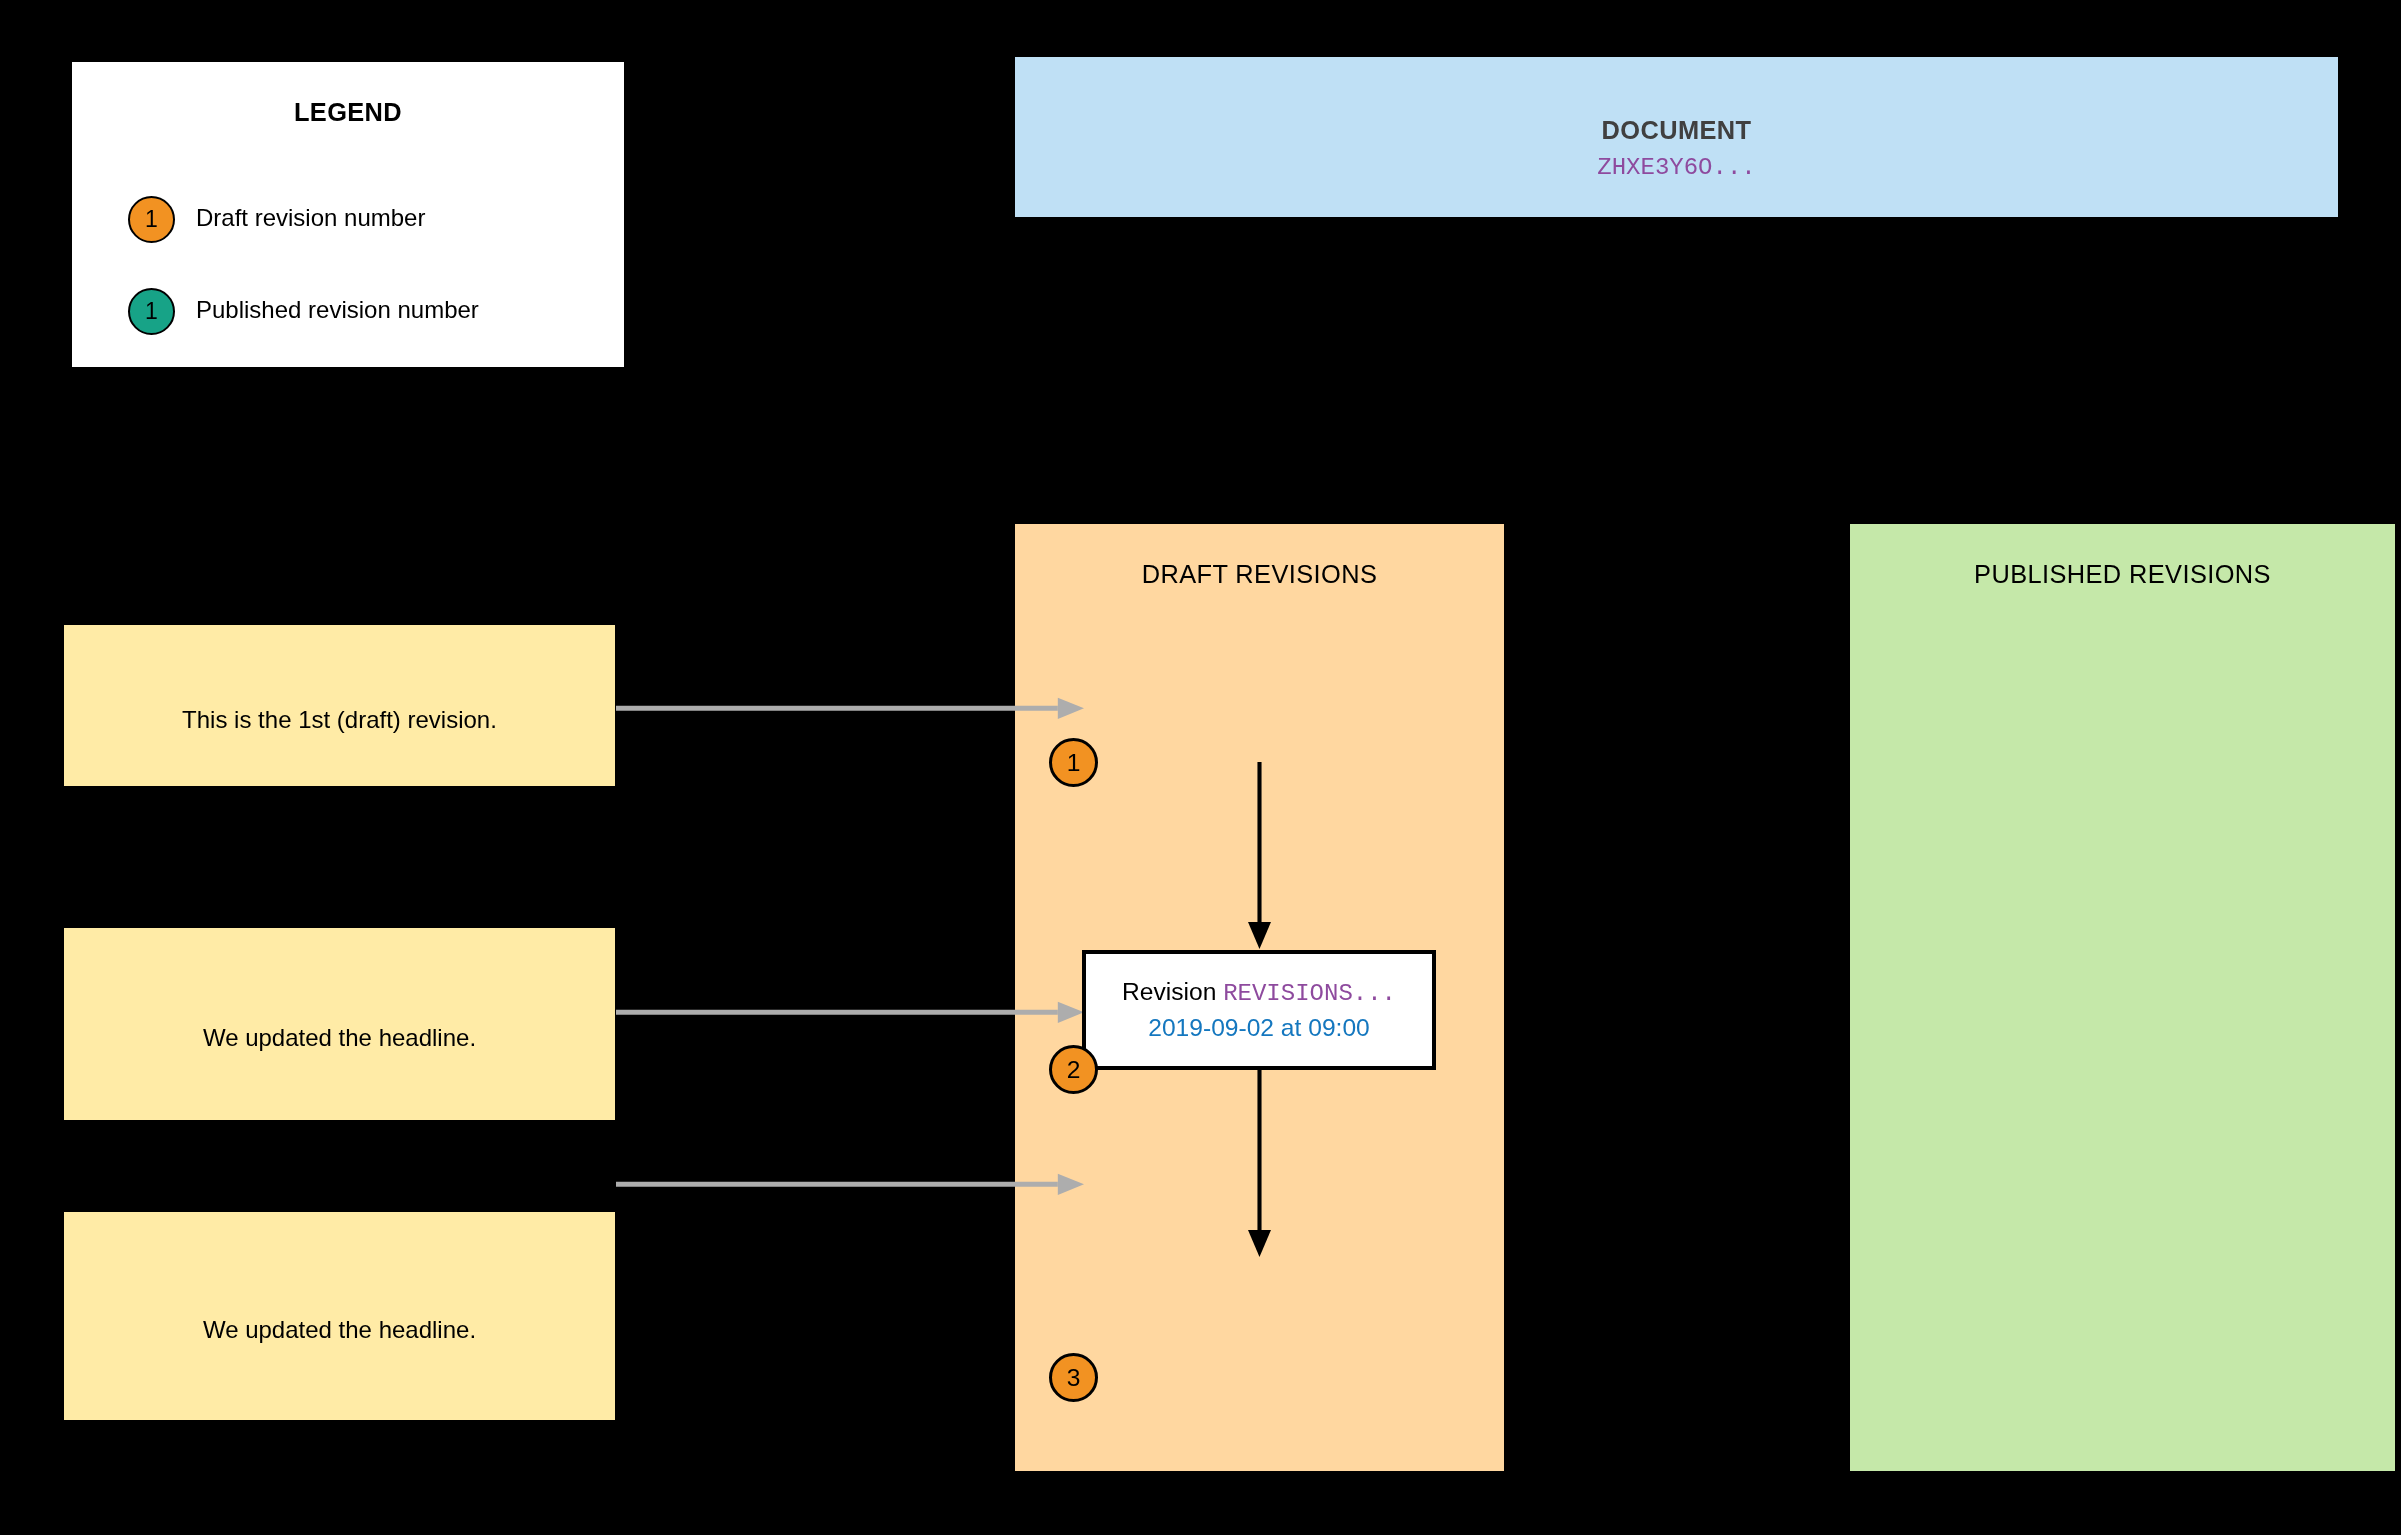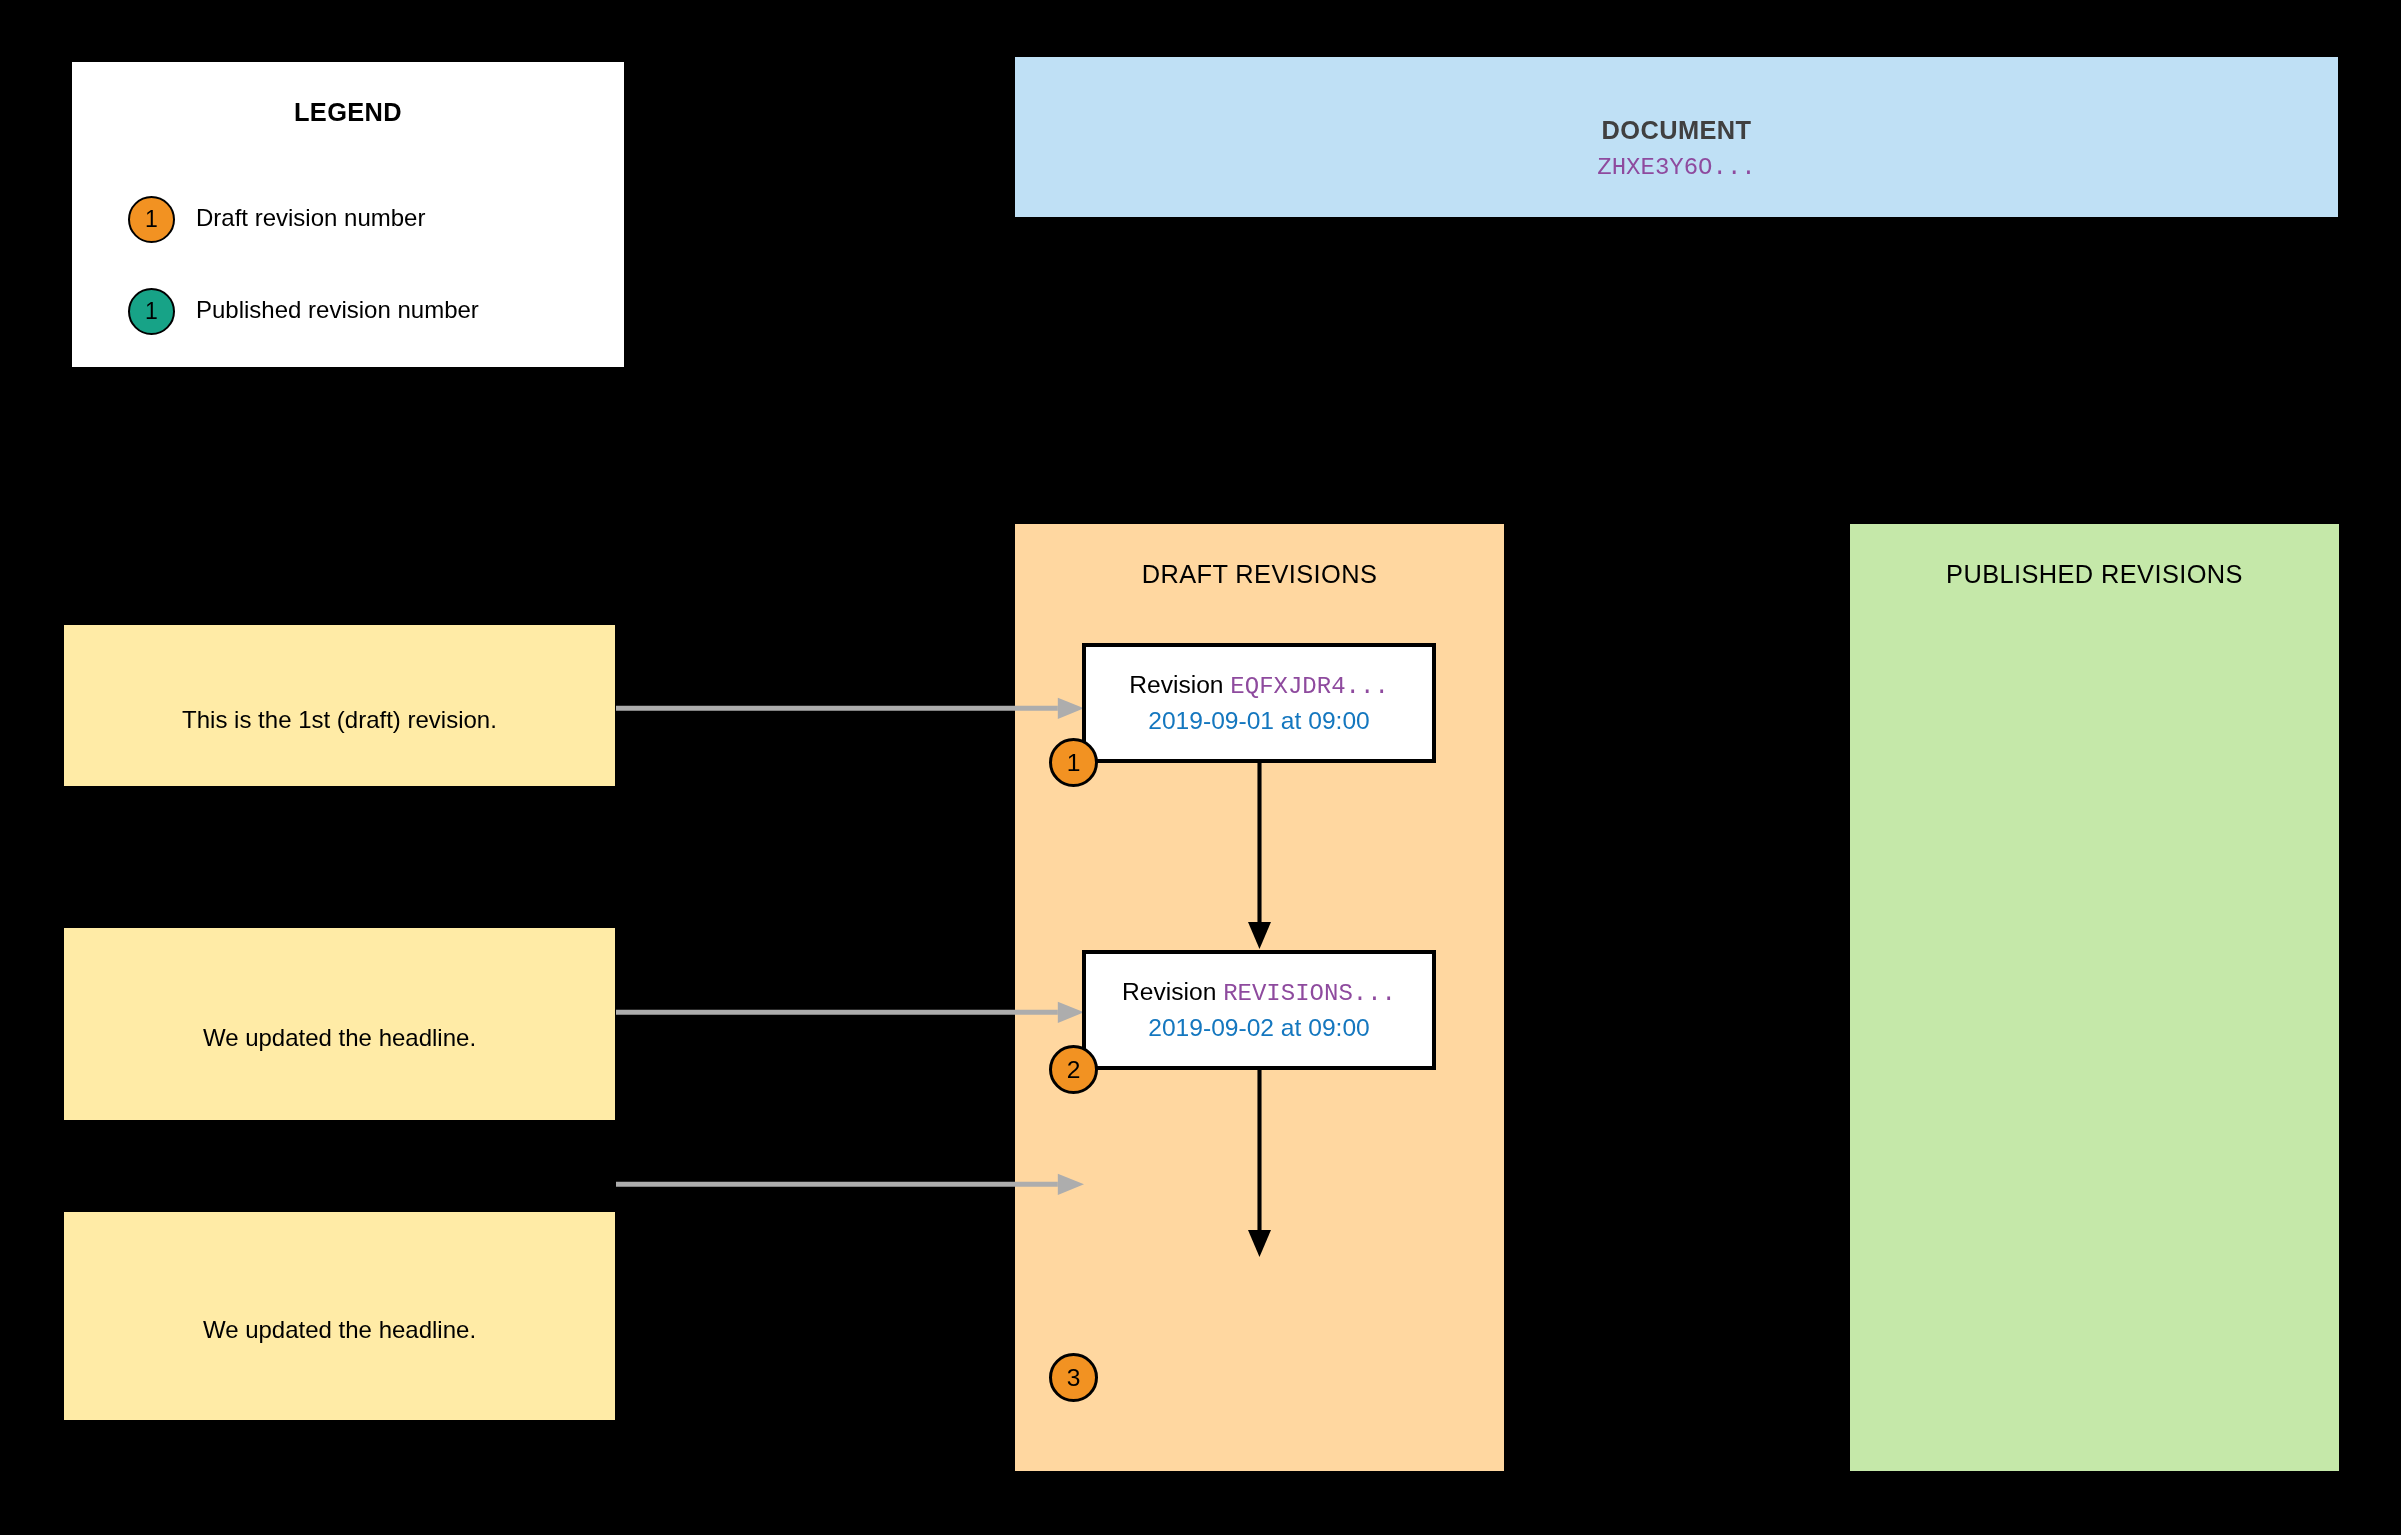--- a/index.html
+++ b/index.html
@@ -112,21 +112,21 @@
     height: 947px;
     box-sizing: border-box;
   }
   .panel-draft {
     left: 1015px;
     width: 489px;
     background: #ffd7a0;
   }
   .panel-published {
     left: 1850px;
-    width: 489px;
+    width: 545px;
     background: #c5e8a9;
   }
   .panel-title {
     position: absolute;
     top: 36px;
     left: 0;
     width: 100%;
     text-align: center;
     font-size: 25.4px;
     font-weight: normal;
@@ -300,24 +300,20 @@
       <polygon points="11,196 39,196 25,229" fill="#000000"></polygon>
     </svg>
   </div>
   <div class="flow-arrow flow-2">
     <svg viewBox="0 0 50 230" preserveAspectRatio="none">
       <line x1="25" y1="0" x2="25" y2="199" stroke="#000000" stroke-width="5"></line>
       <polygon points="11,197 39,197 25,230" fill="#000000"></polygon>
     </svg>
   </div>
 
-  <div class="rev-card rev-1">
-    <div class="rev-line1"><span>Revision </span><span class="rev-id">EQFXJDR4...</span></div>
-    <div class="rev-line2">2019-09-01 at 09:00</div>
-  </div>
   <div class="rev-badge badge-1">1</div>
 
   <div class="rev-card rev-2">
     <div class="rev-line1"><span>Revision </span><span class="rev-id">REVISIONS...</span></div>
     <div class="rev-line2">2019-09-02 at 09:00</div>
   </div>
   <div class="rev-badge badge-2">2</div>
 
   <div class="rev-badge badge-3">3</div>
 

